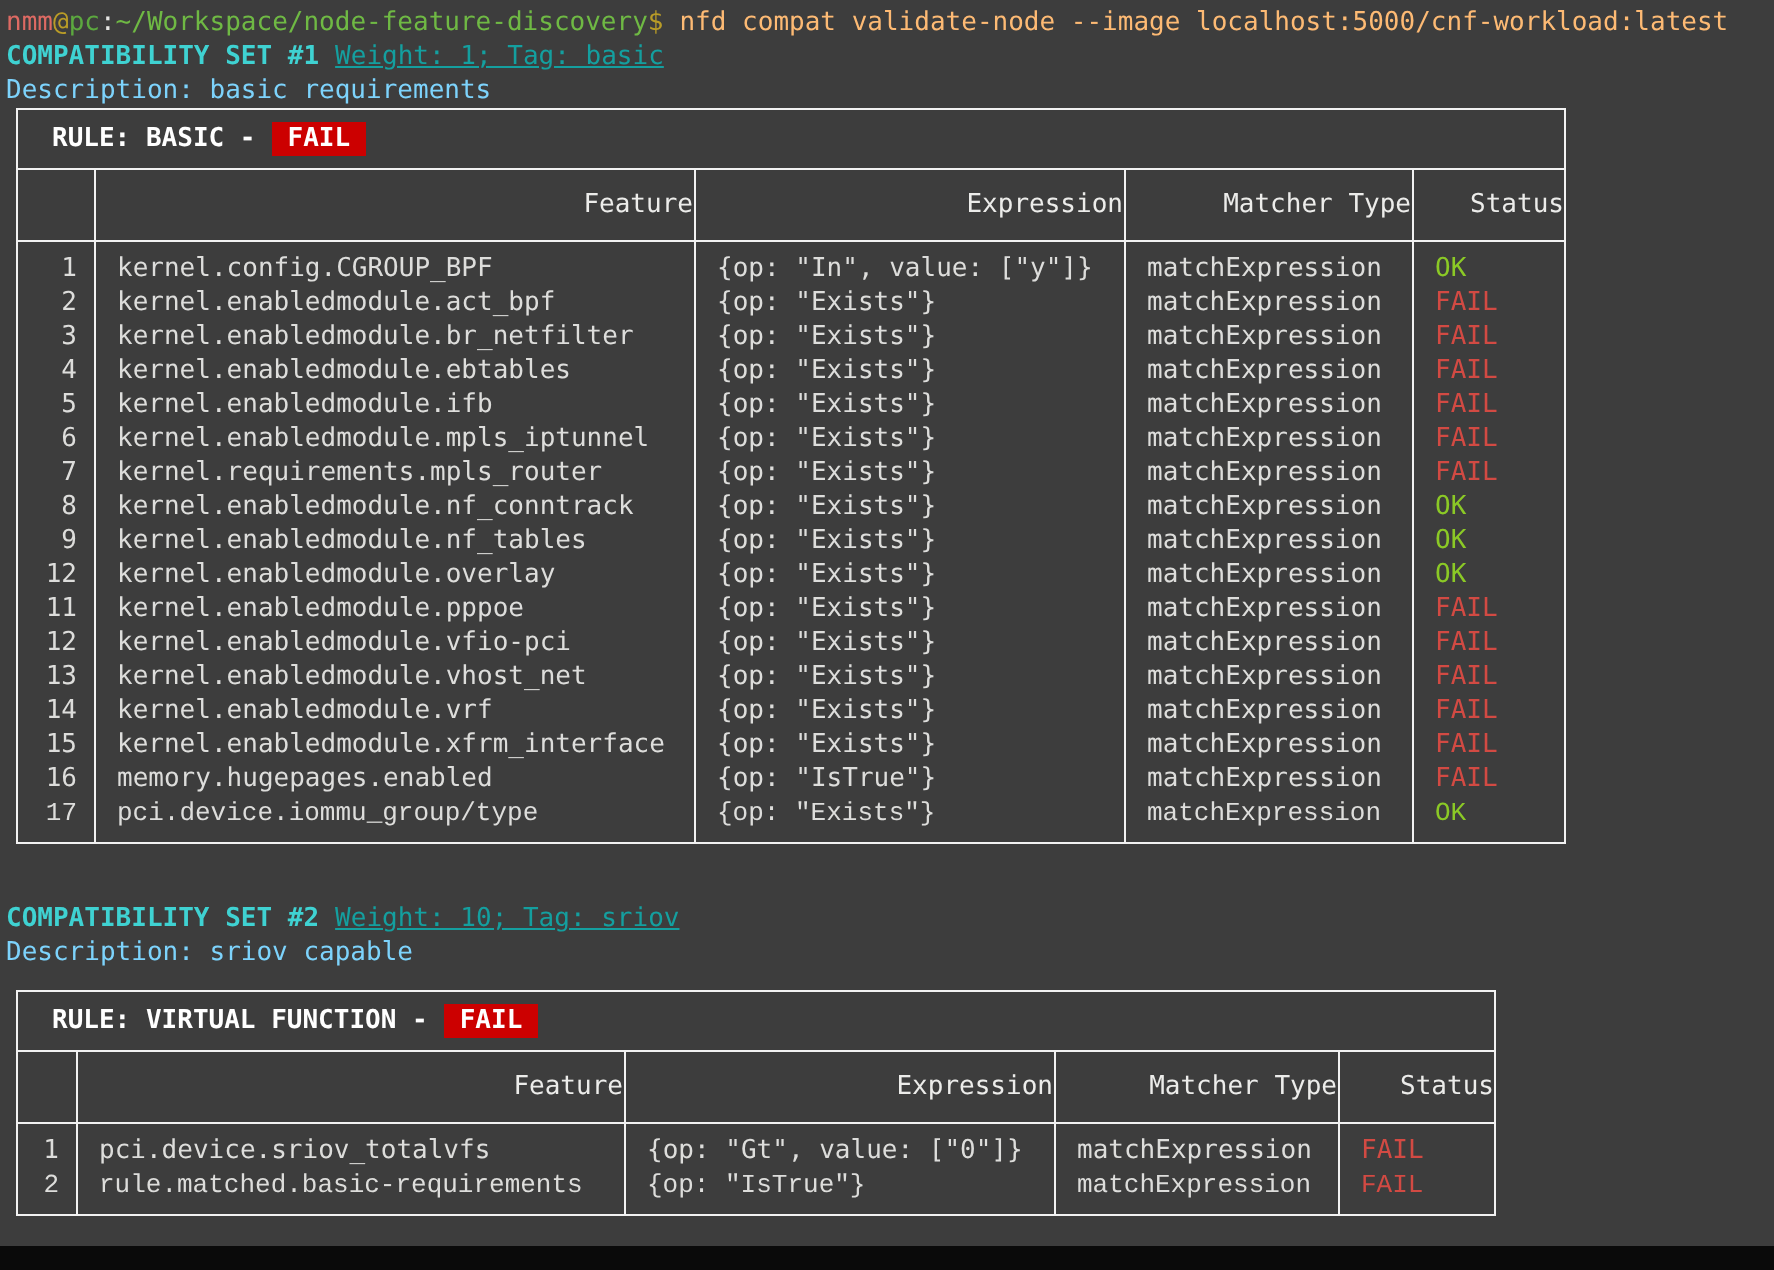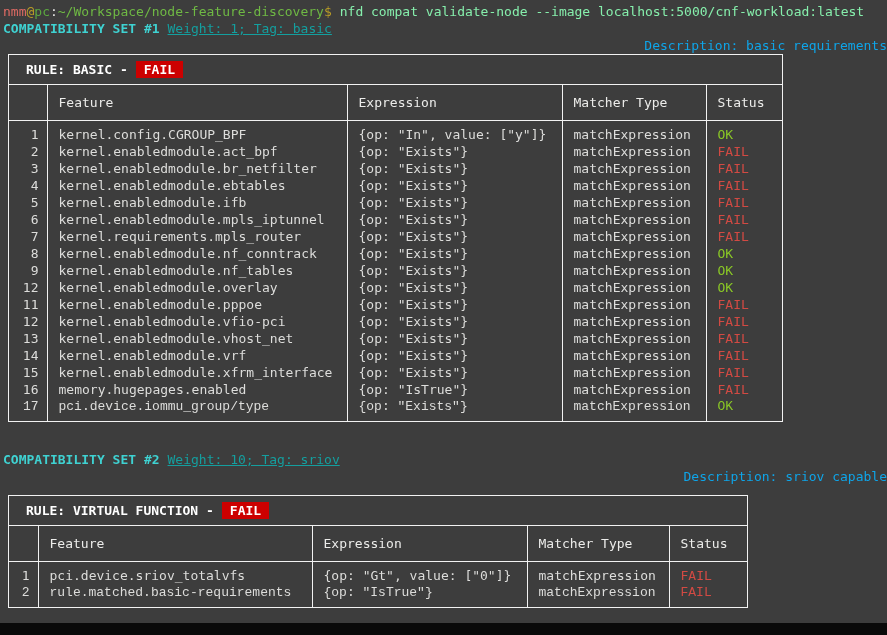--- a/index.html
+++ b/index.html
@@ -13,24 +13,24 @@
     position: relative;
   }
   .term { padding: 3px 0 0 3px; }
   .line { line-height: 17px; white-space: pre; }
   .user   { color: #de6a63; }
   .at     { color: #b99c27; }
   .host   { color: #5ca83f; }
   .sym    { color: #e6e6e4; }
   .path   { color: #6fb944; }
   .dollar { color: #b99c27; }
-  .cmd    { color: #86efac; margin-left: 8px; }
+  .cmd    { color: #fdba74; margin-left: 8px; }
   .set-title { color: #3fd2d2; font-weight: bold; }
   .set-meta  { color: #149f9f; margin-left: 8px; text-decoration: underline; }
-  .desc      { color: #0ea5e9; text-align: right; }
+  .desc      { color: #7dd3fc; }
   .set2-title { margin-top: 29px; }
 
   .rule-table {
     border: 1.5px solid #f2f2f2;
     margin-left: 5px;
     background: #3d3d3d;
   }
   .rule-table.t1 { width: 773px; }
   .rule-table.t2 { width: 738px; margin-top: 10px; }
   .rule-header {
@@ -42,21 +42,21 @@
     white-space: pre;
   }
   .badge {
     background: #cc0000; color: #ffffff;
     font-weight: bold;
     padding: 1px 8px;
     margin-left: 8px;
   }
   table { border-collapse: collapse; width: 100%; table-layout: fixed; }
   th {
-    font-weight: normal; text-align: left;
+    font-weight: normal; text-align: right;
     height: 35px; vertical-align: middle;
     padding: 0 0 0 11px;
     border-bottom: 1.5px solid #f2f2f2;
     color: #ececea;
     white-space: pre;
   }
   td {
     padding: 0 0 0 11px;
     line-height: 17px;
     white-space: pre;

